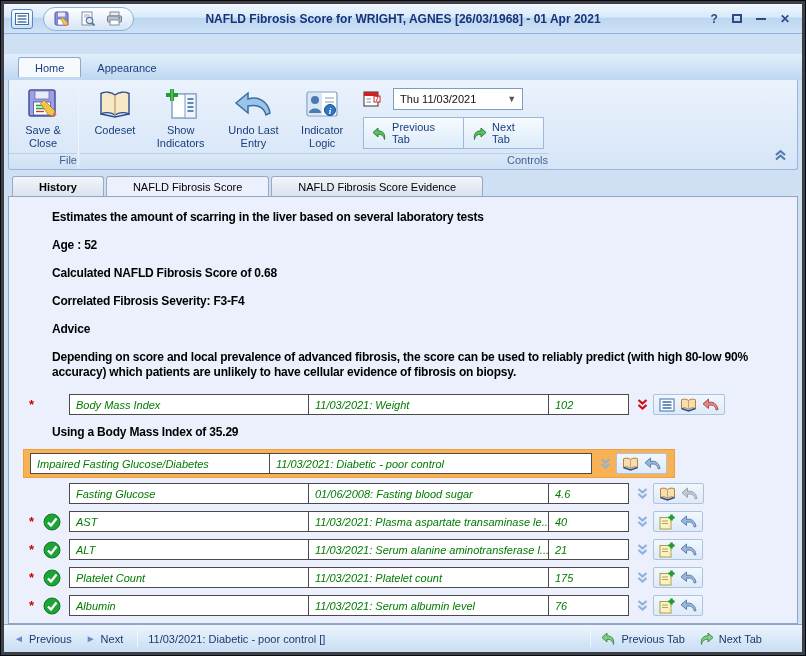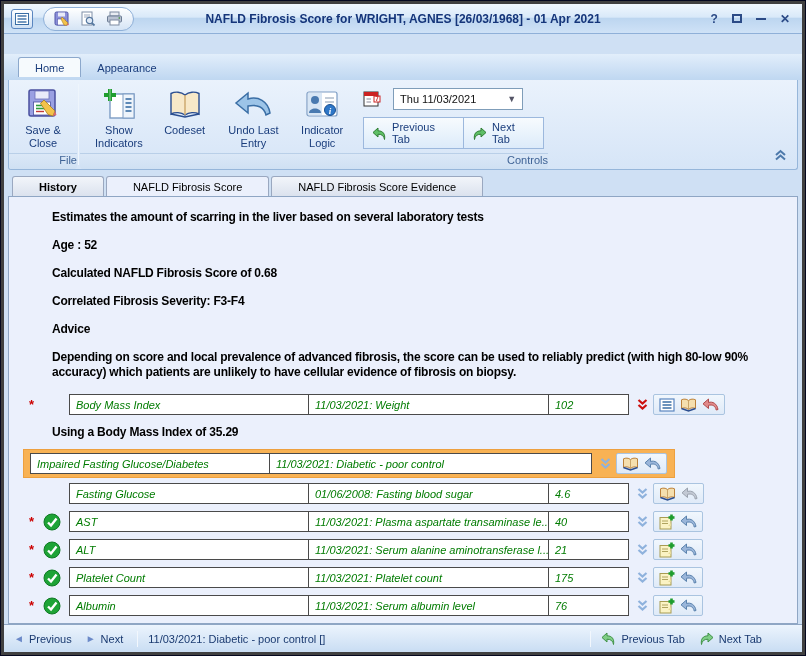--- a/index.html
+++ b/index.html
@@ -156,50 +156,50 @@
               <path d="M17 12 L28 23 L26 28 L21 26.5 L13.5 15.5 Z" fill="#f3c24b" stroke="#a87d20" stroke-width="0.8"></path>
               <path d="M26 28 L28 23 L29.5 27 Z" fill="#e06a6a"></path>
             </svg>
         </span>
         <span>Save &amp; Close</span>
       </div>
       <div class="glabel">File</div>
     </div>
     <div class="gsep"></div>
     <div class="rgroup" style="width:468px;">
+      <div class="rbtn">
+        <span class="ric">
+          <svg width="34" height="28" viewBox="0 0 34 28">
+              <path d="M17 5 C13 1.5 7 1.5 3 3.5 L3 24 C7 22 13 22 17 25 C21 22 27 22 31 24 L31 3.5 C27 1.5 21 1.5 17 5 Z" fill="#f7e8c8" stroke="#2a4d8f" stroke-width="1.4"></path>
+              <path d="M17 5 L17 25" stroke="#caa66a" stroke-width="1.4"></path>
+              <path d="M3 24 L17 27 L31 24" fill="none" stroke="#2a4d8f" stroke-width="1.6"></path>
+            </svg>
+        </span>
+        <span>Codeset</span>
+      </div>
       <div class="rbtn" style="width:70px;">
         <span class="ric">
           <svg width="34" height="32" viewBox="0 0 34 32">
               <rect x="8" y="6" width="24" height="24" fill="#fff" stroke="#7c9cc4" stroke-width="1.4"></rect>
               <rect x="21" y="6" width="11" height="24" fill="#eef4fb" stroke="#7c9cc4" stroke-width="1"></rect>
               <line x1="23.5" y1="11" x2="29.5" y2="11" stroke="#3a6ea5" stroke-width="1.6"></line>
               <line x1="23.5" y1="15" x2="29.5" y2="15" stroke="#3a6ea5" stroke-width="1.6"></line>
               <line x1="23.5" y1="19" x2="29.5" y2="19" stroke="#3a6ea5" stroke-width="1.6"></line>
               <line x1="23.5" y1="23" x2="29.5" y2="23" stroke="#3a6ea5" stroke-width="1.6"></line>
               <g stroke="#1f9d2e" stroke-width="4">
                 <line x1="8" y1="1" x2="8" y2="13"></line>
                 <line x1="2" y1="7" x2="14" y2="7"></line>
               </g>
               <g stroke="#8fd296" stroke-width="1">
                 <line x1="8" y1="1" x2="8" y2="13" fill="none"></line>
               </g>
             </svg>
         </span>
         <span>Show Indicators</span>
       </div>
-      <div class="rbtn">
-        <span class="ric">
-          <svg width="34" height="28" viewBox="0 0 34 28">
-              <path d="M17 5 C13 1.5 7 1.5 3 3.5 L3 24 C7 22 13 22 17 25 C21 22 27 22 31 24 L31 3.5 C27 1.5 21 1.5 17 5 Z" fill="#f7e8c8" stroke="#2a4d8f" stroke-width="1.4"></path>
-              <path d="M17 5 L17 25" stroke="#caa66a" stroke-width="1.4"></path>
-              <path d="M3 24 L17 27 L31 24" fill="none" stroke="#2a4d8f" stroke-width="1.6"></path>
-            </svg>
-        </span>
-        <span>Codeset</span>
-      </div>
       <div class="rbtn-sep"></div>
       <div class="rbtn" style="width:66px;">
         <span class="ric">
           <svg width="38" height="26" viewBox="0 0 38 26">
               <path d="M36 22 C34 10 24 5 14 8 L14 2 L2 12 L14 22 L14 15 C23 13 30 16 32 24 Z" fill="#9cc4e8" stroke="#3a6ea5" stroke-width="1.5"></path>
             </svg>
         </span>
         <span>Undo Last Entry</span>
       </div>
       <div class="rbtn-sep"></div>

